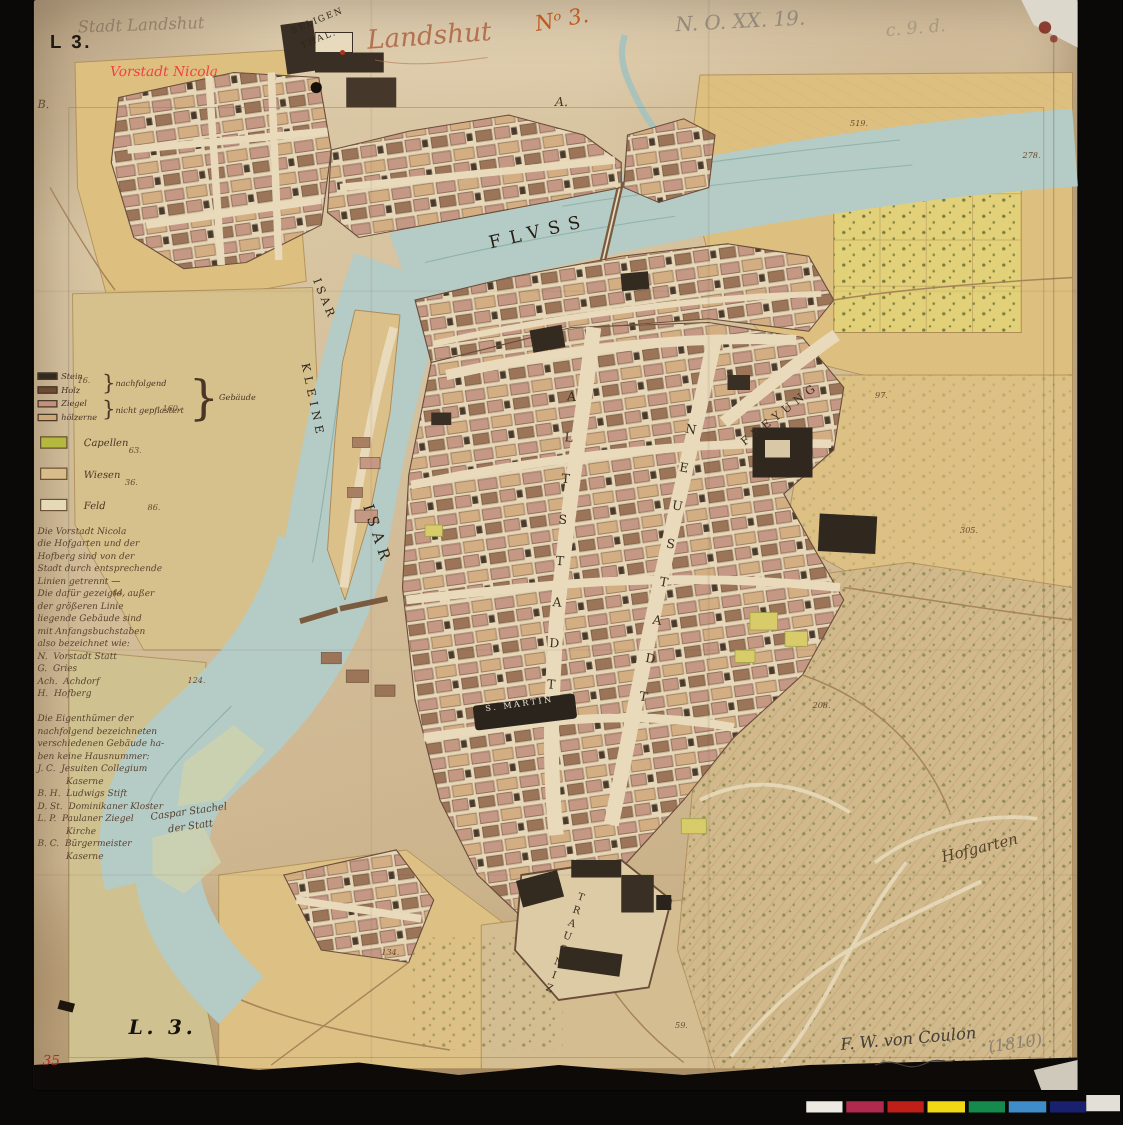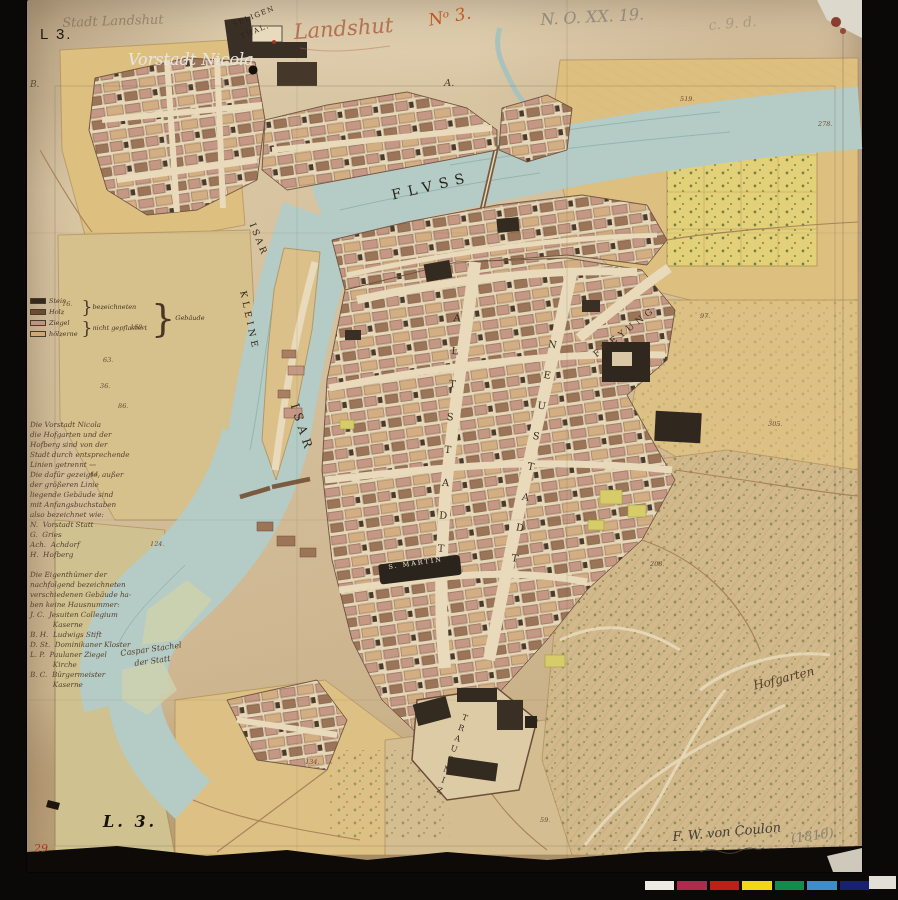--- a/index.html
+++ b/index.html
@@ -218,47 +218,47 @@
       <circle cx="843" cy="31" r="3" fill="#7e2218" opacity="0.7"></circle>
       <path d="M48,800 l12,3 l-2,7 l-12,-3 z" fill="#1d150e"></path>
       <polygon points="27,852 117,846 207,856 287,850 367,860 447,852 547,860 647,852 862,846 862,872 27,872" fill="#0d0a07"></polygon>
       <polygon points="827,856 862,848 862,872 833,872" fill="#cfc9bc"></polygon>
       <path d="M700,852 C720,844 722,860 742,850 C752,845 756,852 764,848" stroke="#45403a" stroke-width="1" fill="none"></path>
       <path d="M300,48 C330,54 360,50 390,46" stroke="#b4714f" stroke-width="0.8" fill="none" opacity="0.6"></path>
     </g>
   </svg>
 
   <div class="labels">
-    <div class="lbl" style="left:40px;top:26px;font-size:15px;font-weight:normal;letter-spacing:2px;color:#1d1812;font-family:'Liberation Sans',sans-serif;">L 3.</div>
+    <div class="lbl" style="left:40px;top:26px;font-size:15px;font-weight:bold;letter-spacing:2px;color:#1d1812;font-family:'Liberation Sans',sans-serif;">L 3.</div>
     <div class="lbl hand" style="left:62px;top:16px;font-size:13px;color:rgba(90,75,60,.45);transform:rotate(-2deg);">Stadt Landshut</div>
     <div class="lbl hand" style="left:293px;top:22px;font-size:21px;color:#b4714f;transform:rotate(-4deg);">Landshut</div>
     <div class="lbl hand" style="left:427px;top:12px;font-size:17px;color:#c05a22;transform:rotate(-10deg);">Nᵒ 3.</div>
     <div class="lbl hand" style="left:540px;top:12px;font-size:16px;color:#948a7c;transform:rotate(-3deg);">N. O. XX. 19.</div>
     <div class="lbl hand" style="left:708px;top:18px;font-size:14px;color:rgba(140,130,115,.55);transform:rotate(-5deg);">c. 9. d.</div>
-    <div class="lbl hand" style="left:88px;top:52px;font-size:16px;color:#e5e5e5;margin-left:40px;">Vorstadt Nicola</div>
+    <div class="lbl hand" style="left:88px;top:52px;font-size:11px;color:#ef4444;">Vorstadt Nicola</div>
     <div class="lbl" style="left:232px;top:22px;font-size:7px;letter-spacing:1.5px;transform:rotate(-22deg);">SELIGEN</div>
     <div class="lbl" style="left:240px;top:34px;font-size:7px;letter-spacing:1.5px;transform:rotate(-22deg);">THAL.</div>
     <div class="lbl hand" style="left:30px;top:80px;font-size:9px;color:#5a4a38;">B.</div>
     <div class="lbl hand" style="left:444px;top:78px;font-size:10px;color:#4a3a2a;">A.</div>
     <div class="lbl" style="left:390px;top:188px;font-size:14px;letter-spacing:7px;color:#241d14;transform:rotate(-13deg);">FLVSS</div>
     <div class="lbl" style="left:256px;top:222px;font-size:9px;letter-spacing:3px;transform:rotate(68deg);">ISAR</div>
     <div class="lbl" style="left:247px;top:290px;font-size:9px;letter-spacing:4px;transform:rotate(78deg);">KLEINE</div>
     <div class="lbl" style="left:300px;top:402px;font-size:12px;letter-spacing:5px;transform:rotate(72deg);">ISAR</div>
     <div class="lbl vert" style="left:452px;top:312px;font-size:10px;letter-spacing:22px;color:#3a2e1f;transform:rotate(4deg);">ALTSTADT</div>
     <div class="lbl vert" style="left:548px;top:338px;font-size:10px;letter-spacing:20px;color:#3a2e1f;transform:rotate(10deg);">NEUSTADT</div>
     <div class="lbl" style="left:592px;top:352px;font-size:9px;letter-spacing:4px;color:#3a2e1f;transform:rotate(-38deg);">FREYUNG</div>
     <div class="lbl" style="left:388px;top:564px;font-size:6.5px;letter-spacing:2px;color:#e8e0d2;transform:rotate(-8deg);">S. MARTIN</div>
     <div class="lbl vert" style="left:462px;top:712px;font-size:8px;letter-spacing:2px;color:#3a2d1e;transform:rotate(19deg);">TRAUSNIZ</div>
     <div class="lbl hand" style="left:752px;top:680px;font-size:12px;color:#55412c;transform:rotate(-14deg);">Hofgarten</div>
     <div class="lbl hand" style="left:120px;top:650px;font-size:8px;color:#55412c;transform:rotate(-8deg);">Caspar Stachel</div>
     <div class="lbl hand" style="left:134px;top:660px;font-size:8px;color:#55412c;transform:rotate(-8deg);">der Statt</div>
     <div class="lbl hand" style="left:103px;top:814px;font-size:16px;font-weight:bold;letter-spacing:3px;color:#17120c;">L. 3.</div>
     <div class="lbl hand" style="left:672px;top:830px;font-size:13px;color:#45403a;transform:rotate(-5deg);">F. W. von Coulon</div>
     <div class="lbl hand" style="left:790px;top:832px;font-size:13px;color:#8a8174;transform:rotate(-8deg);">(1810)</div>
-    <div class="lbl hand" style="left:34px;top:843px;font-size:11px;color:#b03226;">29</div>
+    <div class="lbl hand" style="left:34px;top:843px;font-size:11px;color:#b03226;">35</div>
 
     <div class="legend">
       <div class="lg-left">
           <div class="legend-row">
             <span class="sw" style="background: rgb(51, 42, 31);"></span>
             <span class="tx">Stein</span>
           </div>
           <div class="legend-row">
             <span class="sw" style="background: rgb(110, 74, 51);"></span>
             <span class="tx">Holz</span>
@@ -268,32 +268,46 @@
             <span class="tx">Ziegel</span>
           </div>
           <div class="legend-row">
             <span class="sw" style="background: rgb(207, 168, 117);"></span>
             <span class="tx">hölzerne</span>
           </div>
         </div>
       <div class="lg-mid">
         <div class="lg-br">
             <span class="brace">}</span>
-            <span class="t">bezeichneten</span>
+            <span class="t">nachfolgend</span>
           </div>
         <div class="lg-br">
             <span class="brace">}</span>
             <span class="t">nicht gepflastert</span>
           </div>
       </div>
       <div class="lg-right">
         <span class="brace big">}</span>
         <span class="t">Gebäude</span>
       </div>
     </div>
+    <div class="legend2">
+        <div class="legend-row">
+          <span class="sw" style="background: rgb(181, 184, 62);"></span>
+          <span class="tx">Capellen</span>
+        </div>
+        <div class="legend-row">
+          <span class="sw" style="background: rgb(216, 189, 139);"></span>
+          <span class="tx">Wiesen</span>
+        </div>
+        <div class="legend-row">
+          <span class="sw" style="background: rgb(230, 217, 184);"></span>
+          <span class="tx">Feld</span>
+        </div>
+      </div>
 
     <div class="notes">
         <div class="note-line">Die Vorstadt Nicola</div>
         <div class="note-line">die Hofgarten und der</div>
         <div class="note-line">Hofberg sind von der</div>
         <div class="note-line">Stadt durch entsprechende</div>
         <div class="note-line">Linien getrennt —</div>
         <div class="note-line">Die dafür gezeigte, außer</div>
         <div class="note-line">der größeren Linie</div>
         <div class="note-line">liegende Gebäude sind</div>

